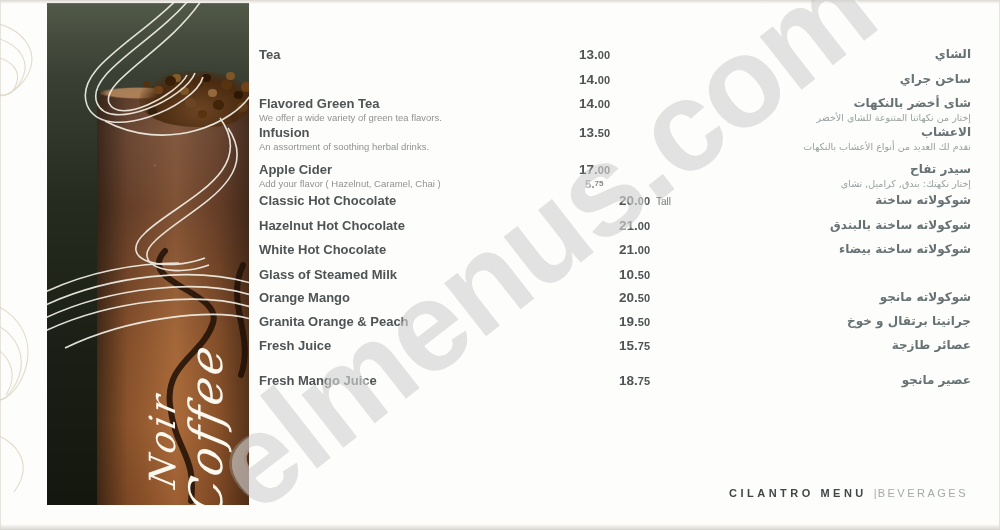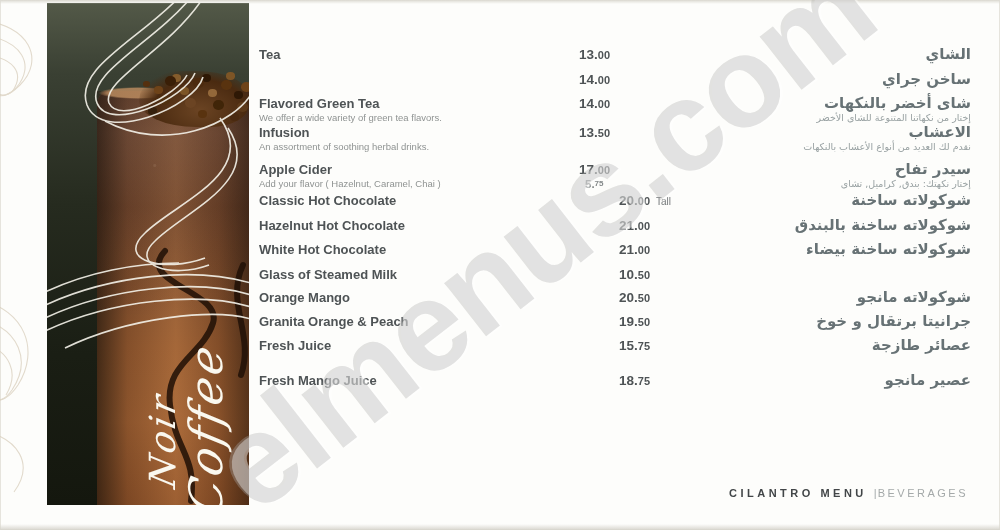--- a/index.html
+++ b/index.html
@@ -59,21 +59,21 @@
   .en-desc{font-size:9.5px;color:var(--desc);line-height:12px;margin-top:1px;}
   .price{position:absolute;top:0;display:flex;align-items:center;color:var(--price);}
   .price .pw{font-size:13.5px;font-weight:bold;line-height:14px;}
   .price .pc{font-size:11px;font-weight:bold;line-height:10px;margin-top:0px;}
   .price.addon{top:15px;color:#84898a;}
   .price.addon .pw{font-size:11.5px;font-weight:bold;line-height:12px;}
   .price.addon .pc{font-size:8px;}
   .size-label{position:absolute;left:655px;top:2px;font-size:10px;font-weight:normal;color:var(--size);}
   .ar{position:absolute;right:30px;top:-2px;width:300px;text-align:right;direction:rtl;
       font-family:"DejaVu Sans",sans-serif;}
-  .ar-name{font-size:15px;font-weight:bold;color:var(--arabic);line-height:16px;}
+  .ar-name{font-size:12px;font-weight:bold;color:var(--arabic);line-height:16px;}
   .ar-desc{font-size:9.5px;color:var(--arabic-desc);line-height:13px;}
 
   
   .footer{position:absolute;right:32px;top:487px;font-size:11px;white-space:nowrap;}
   .footer .brand{font-weight:bold;color:var(--footer-brand);letter-spacing:3.5px;text-align:right;}
   .footer .sep{color:var(--footer-section);margin:0 1px 0 7px;}
   .footer .section{color:var(--footer-section);letter-spacing:2.5px;}
 
   
   .watermark{position:absolute;left:228px;top:408px;transform:rotate(-38deg);transform-origin:0 50%;

